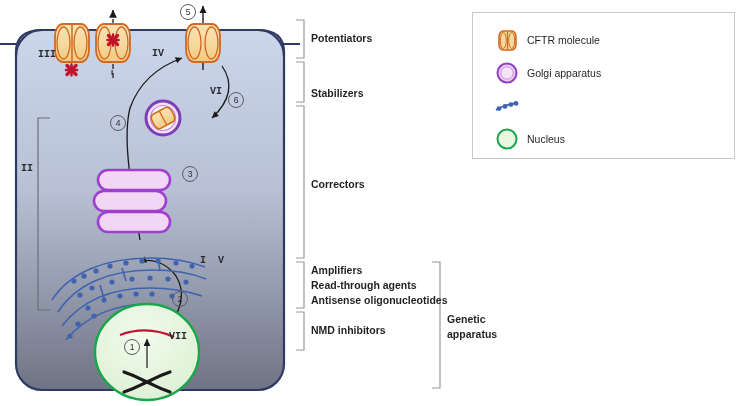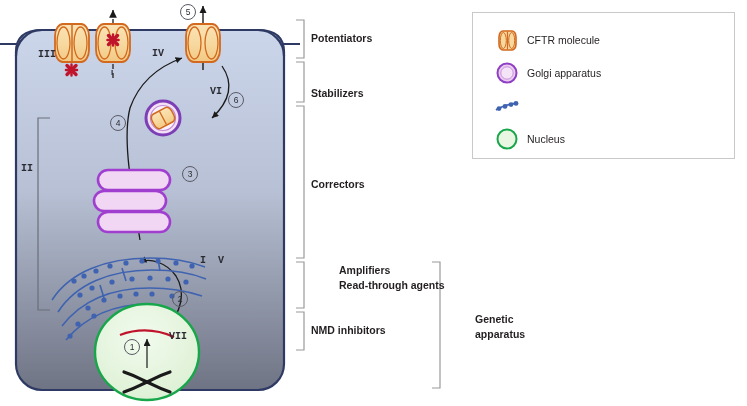--- a/index.html
+++ b/index.html
@@ -7,21 +7,21 @@
        font-family:"Liberation Sans",sans-serif;color:#231f20;}
 
   #stage{position:absolute;left:0;top:0;width:747px;height:406px;}
 
   svg.layer{position:absolute;left:0;top:0;width:747px;height:406px;overflow:visible;}
 
   .txt{position:absolute;white-space:nowrap;line-height:1.12;font-weight:bold;}
 
   
   .cat{font-size:10.5px;color:#231f20;}
-  .catmulti{font-size:10.5px;color:#231f20;line-height:1.42;margin-left:28px;}
+  .catmulti{font-size:10.5px;color:#231f20;line-height:1.42;}
 
   
   .roman{font-size:10px;font-weight:700;color:#2b2b33;font-family:Liberation Mono, monospace;}
   .roman-sm{font-size:8px;font-weight:700;color:#2b2b33;}
 
   .circnum{position:absolute;width:14px;height:14px;border-radius:50%;
            border:1px solid #5a5a66;background:transparent;
            font-size:8.5px;color:#2b2b33;
            display:flex;align-items:center;justify-content:center;}
 
@@ -222,20 +222,21 @@
   <div class="circnum" style="left:180px;top:4px;">5</div>
   <div class="circnum" style="left:228px;top:92px;">6</div>
 
   <div class="txt cat" style="left:311px;top:33px;">Potentiators</div>
   <div class="txt cat" style="left:311px;top:88px;">Stabilizers</div>
   <div class="txt cat" style="left:311px;top:165px;margin-top:14px;">Correctors</div>
 
   <div class="txt catmulti" style="left:311px;top:263px;">
     <div>Amplifiers</div>
     <div>Read-through agents</div>
+    <div>Antisense oligonucleotides</div>
   </div>
 
   <div class="txt cat" style="left:311px;top:325px;">NMD inhibitors</div>
 
   <div class="txt catmulti" style="left:447px;top:312px;">
     <div>Genetic</div>
     <div>apparatus</div>
   </div>
 
   <div id="legend">

